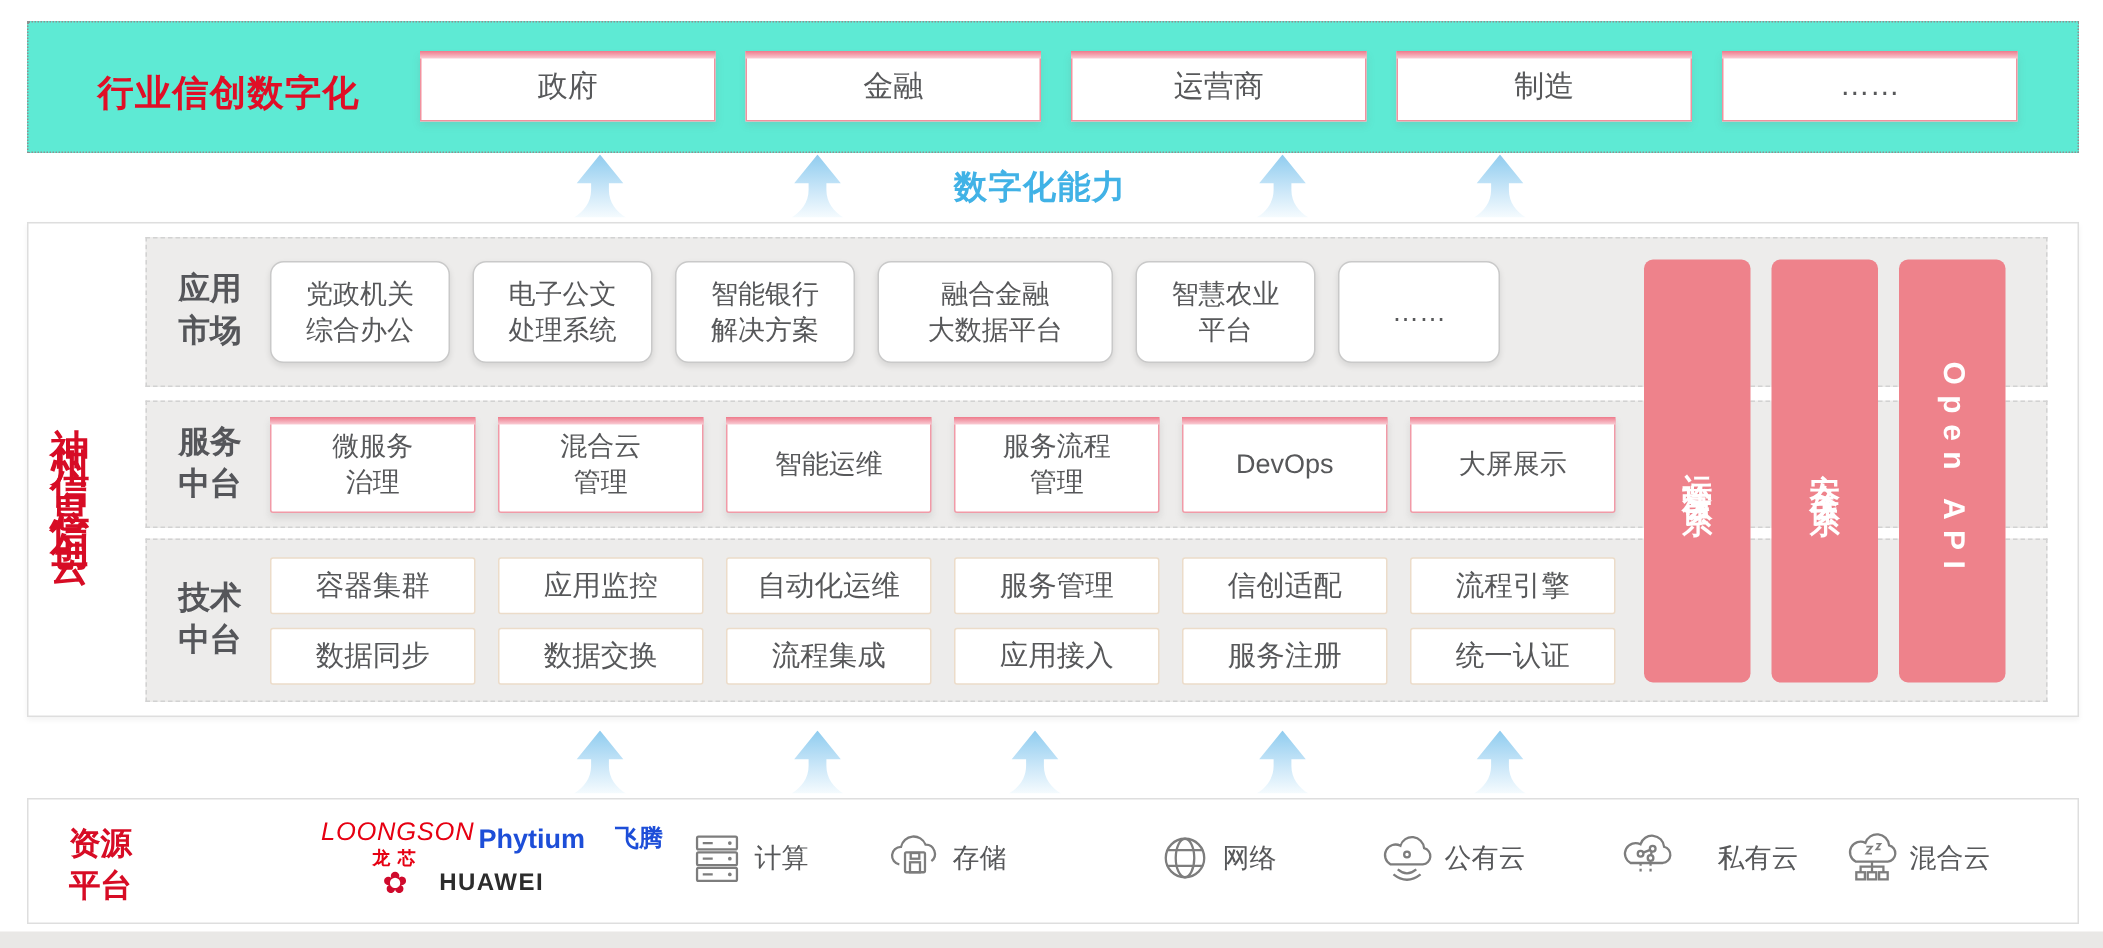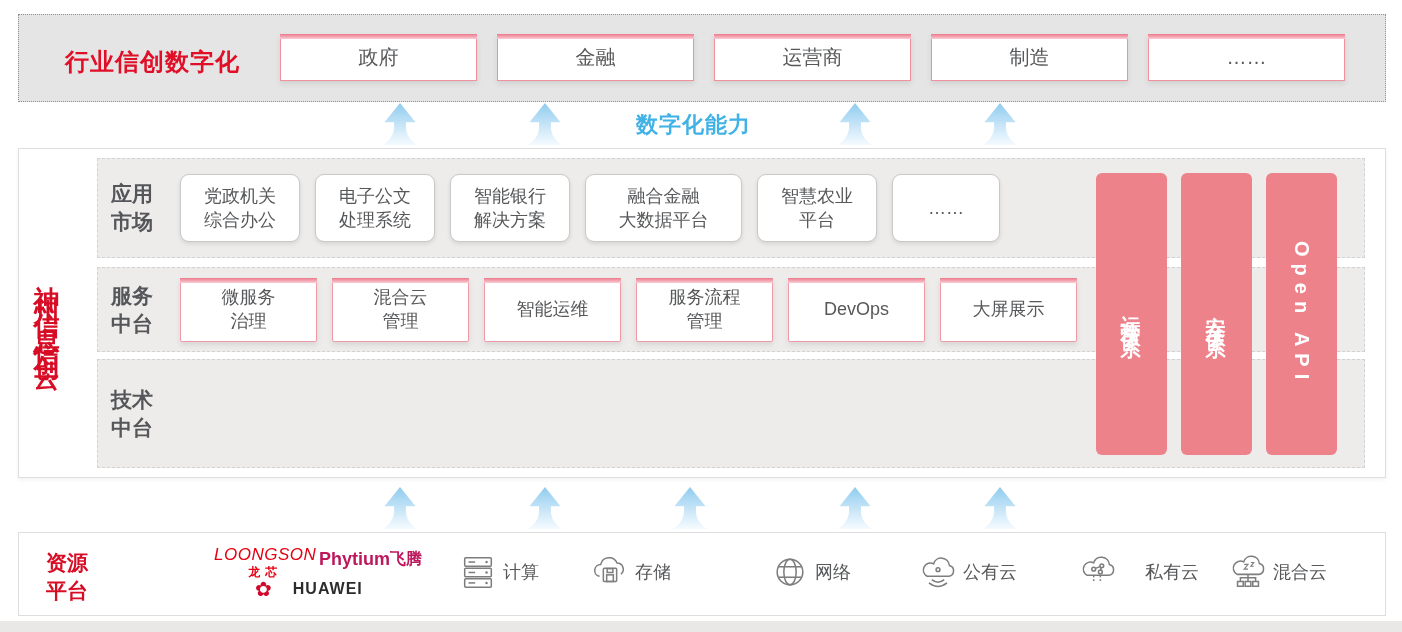--- a/index.html
+++ b/index.html
@@ -2,21 +2,21 @@
 <html><head>
 <meta charset="utf-8">
 <style>
   * { margin:0; padding:0; box-sizing:border-box; }
   body { background:#ffffff; font-family:"Liberation Sans","DejaVu Sans",sans-serif; }
   .page { position:relative; width:1402px; height:632px; background:#fff; overflow:hidden; }
   .ml { white-space:pre-line; }
 
   
   .dotted-band { position:absolute; left:18px; top:14px; width:1368px; height:88px;
-    border:1.5px dotted #8f8f8f; background:#e5e5e5; }
+    border:1.5px dotted #8f8f8f; background:#5eead4; }
   .band-label { position:absolute; left:46px; top:31px; font-size:24px; font-weight:bold; color:#e00e26; letter-spacing:1px; }
   .industry-row { position:absolute; left:261px; top:19px; display:flex; gap:20px; }
   .industry-box { position:relative; width:197px; height:47px; background:#fff; border:1px solid #f2919e;
     box-shadow:0 3px 5px rgba(120,120,120,.18); display:flex; align-items:center; justify-content:center;
     font-size:20px; color:#57585a; }
   .industry-box .topbar { position:absolute; left:-1px; top:-1px; right:-1px; height:5px;
     background:linear-gradient(to bottom,#ee7a8b,#f9cdd5); }
 
   
   .cap-label { position:absolute; left:636px; top:110px; font-size:22px; font-weight:bold; color:#41b2e6; letter-spacing:1px; }
@@ -27,21 +27,21 @@
     background:#fff; border:1px solid #dedede; box-shadow:0 2px 4px rgba(0,0,0,.05); }
   .v-title { position:absolute; left:34px; top:313px; transform:translateY(-50%);
     writing-mode:vertical-rl; text-orientation:upright; font-size:26px; font-weight:bold; color:#d70c25;
     letter-spacing:14px; line-height:1; }
 
   .panel { position:absolute; left:97px; width:1268px; background:#edeceb; border:1px dashed #d2d2d2; }
   .panel-1 { top:158px; height:100px; }
   .panel-2 { top:267px; height:85px; }
   .panel-3 { top:359px; height:109px; }
   .panel-label { position:absolute; left:13px; top:50%; transform:translateY(-50%);
-    width:50px; font-size:21px; font-weight:bold; color:#55565a; line-height:1.35; text-align:left; }
+    width:50px; font-size:21px; font-weight:bold; color:#55565a; line-height:1.35; text-align:right; }
 
   .box-row { position:absolute; left:82px; top:50%; transform:translateY(-50%); display:flex; gap:15px; }
 
   .app-box { width:120px; height:68px; background:#fff; border:1px solid #c9c9c9; border-radius:9px;
     box-shadow:0 2px 4px rgba(0,0,0,.10); display:flex; align-items:center; justify-content:center;
     text-align:center; font-size:18px; color:#57585a; line-height:1.35; }
   .app-row .app-box:nth-child(4){ width:157px; }
   .app-row .app-box:nth-child(6){ width:108px; }
 
   .svc-box { position:relative; width:137px; height:64px; background:#fff; border:1px solid #f19aa7; border-radius:2px;
@@ -61,21 +61,21 @@
     writing-mode:vertical-rl; text-orientation:mixed; letter-spacing:7px; }
   .pillar-1 { left:1096px; } .pillar-2 { left:1181px; } .pillar-3 { left:1266px; }
 
   
   .res-box { position:absolute; left:18px; top:532px; width:1368px; height:84px;
     background:#fff; border:1px solid #dedede; }
   .res-label { position:absolute; left:27px; top:16px; font-size:21px; font-weight:bold; color:#d70c25; line-height:1.35; }
   .vendor-loongson { position:absolute; left:195px; top:12px; text-align:center; color:#e60012; }
   .vendor-loongson .en { font-size:17px; font-weight:normal; font-style:italic; letter-spacing:.5px; }
   .vendor-loongson .cn { font-size:12px; font-weight:bold; letter-spacing:5px; margin-top:-1px; }
-  .vendor-phytium { position:absolute; left:300px; top:16px; color:#be185d; display:flex; align-items:center; }
+  .vendor-phytium { position:absolute; left:300px; top:16px; color:#1d4ed8; display:flex; align-items:center;gap:20px; }
   .vendor-phytium .en { font-size:18px; font-weight:bold; }
   .vendor-phytium .cn { font-size:16px; font-weight:bold; }
   .vendor-huawei { position:absolute; left:236px; top:46px; display:flex; align-items:center; gap:5px; }
   .vendor-huawei .flower { color:#cf0a2c; font-size:20px; line-height:1; }
   .vendor-huawei .en { font-size:16px; font-weight:bold; color:#2c2c2c; letter-spacing:1px;margin-left:16px; }
   .res-item { position:absolute; top:20px; display:flex; align-items:center; gap:6px; }
   .res-item svg { width:38px; height:38px; }
   .res-item .txt { font-size:18px; color:#57585a; }
   .i1{left:440px;} .i2{left:572px;} .i3{left:752px;} .i4{left:900px;justify-content:space-between;} .i5{left:1060px;gap:28px;} .i6{left:1210px;}
 
@@ -187,20 +187,38 @@
       <div class="svc-box">
           <div class="topbar"></div>
           <span class="ml">大屏展示</span>
         </div>
     </div>
   </div>
 
   <div class="panel panel-3">
     <div class="panel-label ml">技术
 中台</div>
+    <div class="tech-grid">
+      <div class="tech-line">
+        <div class="tech-box">容器集群</div>
+        <div class="tech-box">应用监控</div>
+        <div class="tech-box">自动化运维</div>
+        <div class="tech-box">服务管理</div>
+        <div class="tech-box">信创适配</div>
+        <div class="tech-box">流程引擎</div>
+      </div>
+      <div class="tech-line">
+        <div class="tech-box">数据同步</div>
+        <div class="tech-box">数据交换</div>
+        <div class="tech-box">流程集成</div>
+        <div class="tech-box">应用接入</div>
+        <div class="tech-box">服务注册</div>
+        <div class="tech-box">统一认证</div>
+      </div>
+    </div>
   </div>
 
   <div class="pillar pillar-1">运营体系</div>
   <div class="pillar pillar-2">安全体系</div>
   <div class="pillar pillar-3">Open API</div>
 
   <svg class="up-arrow" style="left:380px;top:487px" viewBox="0 0 40 46">
       <path fill="url(#agrad)" d="M20 0 L37 21 H26.5 V26 C26.5 35 32 42 39 46 H1 C8 42 13.5 35 13.5 26 V21 H3 Z"></path>
     </svg>
   <svg class="up-arrow" style="left:525px;top:487px" viewBox="0 0 40 46">

